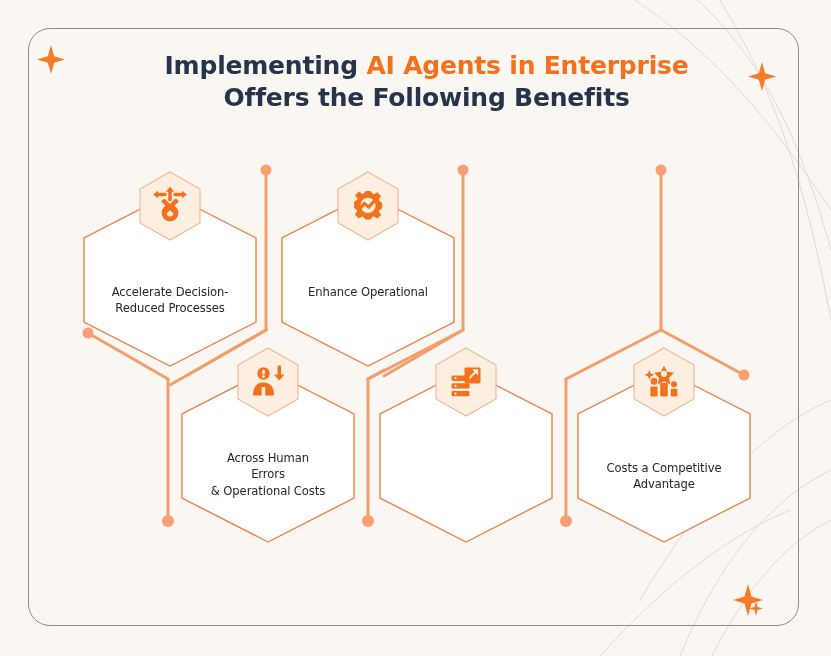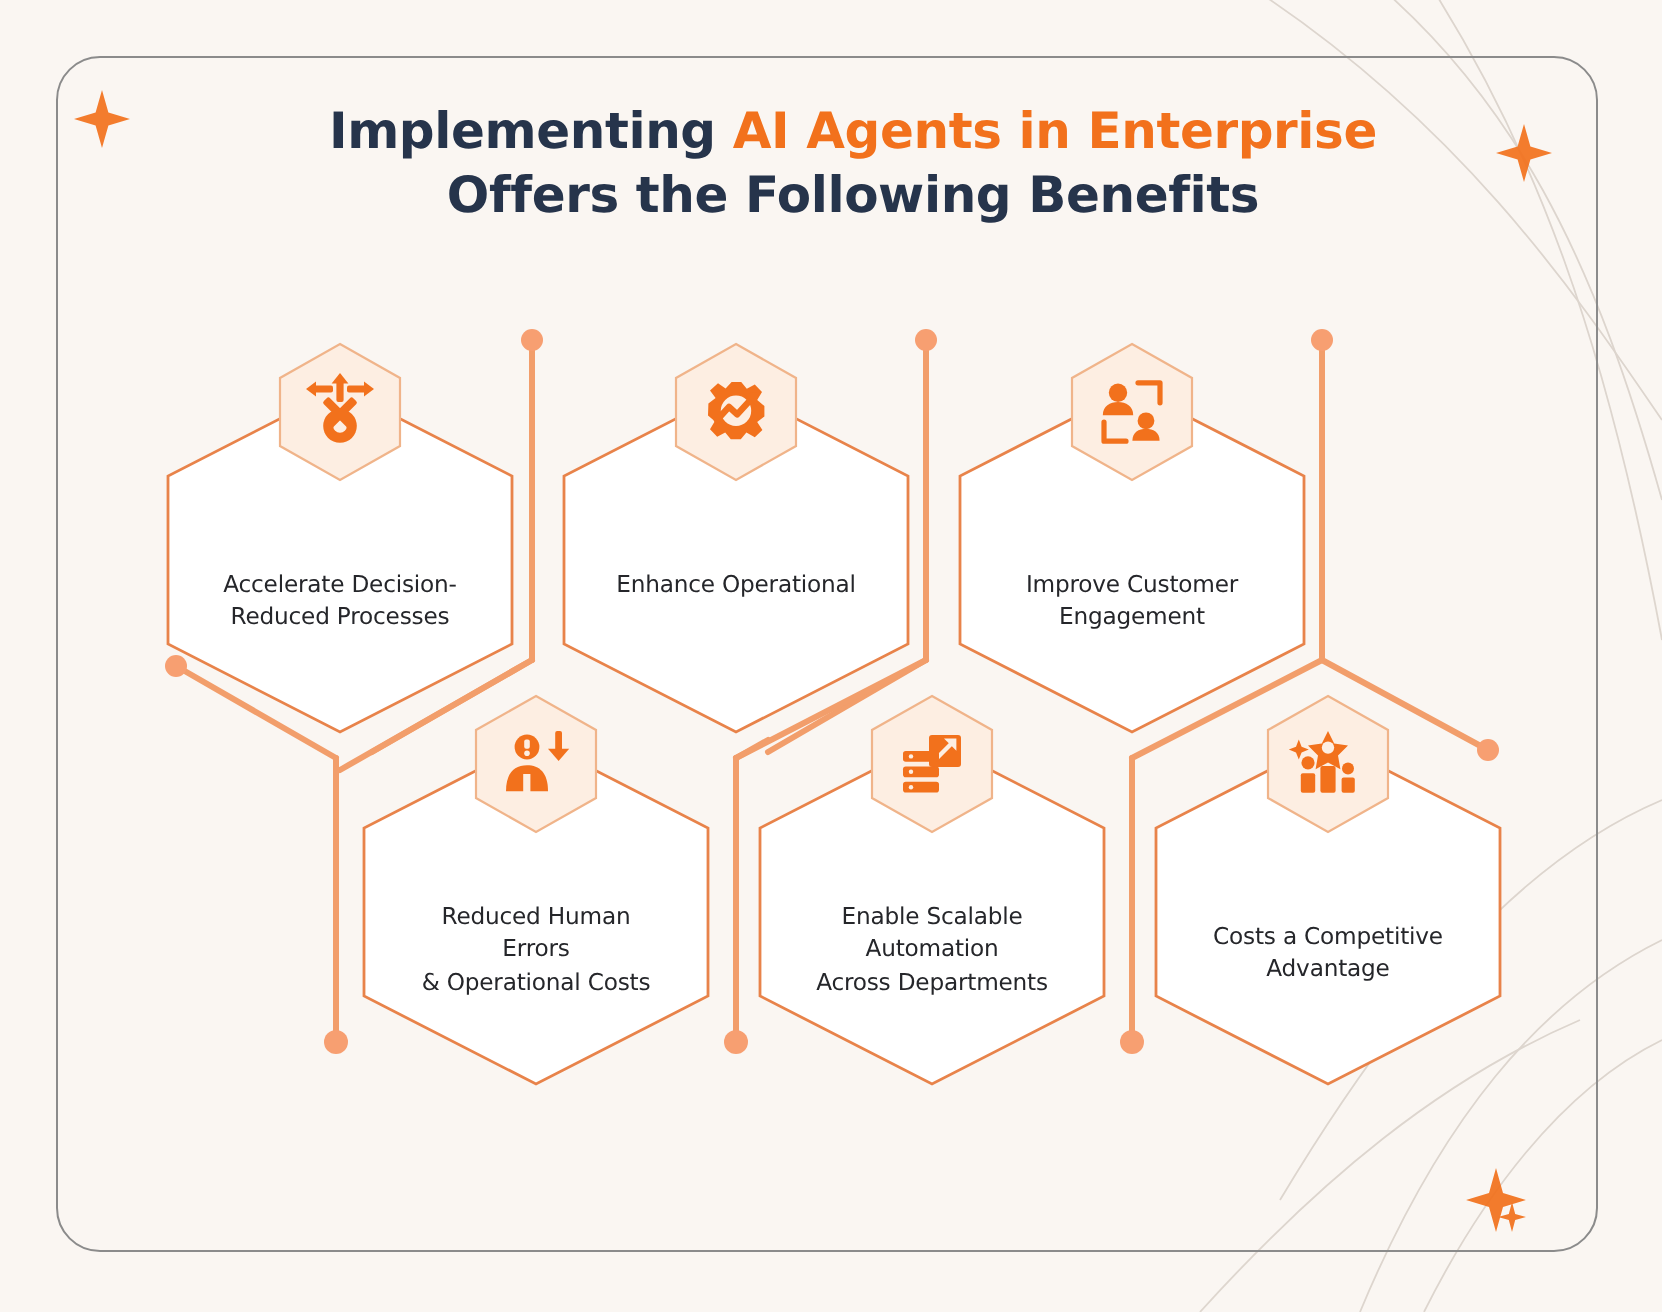--- a/index.html
+++ b/index.html
@@ -149,59 +149,39 @@
         <circle cx="0" cy="-0.6" r="7.6" fill="#fdeee2"></circle>
         <path d="M -9.5 4 L -3.5 -2.6 L 0.6 1.2 L 8.5 -7.4" stroke="#f2711c" stroke-width="3.2" fill="none" stroke-linecap="round" stroke-linejoin="round"></path>
         <polygon points="10.5,-9.6 10.5,-2.6 3.9,-9.4"></polygon>
       </g>
     </svg>
     <div class="label">
       <span>Enhance Operational</span>
     </div>
   </div>
 
-  <div class="hexcell" style="left:478px;top:170px;">
-    <svg class="body" viewBox="0 0 176 176">
-      <polygon points="88,2 174,46 174,130 88,174 2,130 2,46" fill="#ffffff" stroke="#e8834a" stroke-width="1.4"></polygon>
-    </svg>
-    <svg class="badge" viewBox="0 0 64 72">
-      <polygon points="32,2 62,19 62,53 32,70 2,53 2,19" fill="#fdeee2" stroke="#f0b48a" stroke-width="1.1"></polygon>
-      <g fill="#f2711c" transform="translate(32,36)">
-        <circle cx="-7" cy="-9.6" r="4.6"></circle>
-        <path d="M -14.6 1.6 C -14.6 -3 -11 -5 -7 -5 C -3 -5 0.6 -3 0.6 1.6 Z"></path>
-        <circle cx="7" cy="4.4" r="4.2"></circle>
-        <path d="M 0.2 14.4 C 0.2 10.2 3.4 8.4 7 8.4 C 10.6 8.4 13.8 10.2 13.8 14.4 Z"></path>
-        <path d="M 3 -14.6 L 14 -14.6 L 14 -4.6" stroke="#f2711c" stroke-width="2.6" fill="none" stroke-linecap="round" stroke-linejoin="round"></path>
-        <path d="M -3 14.6 L -14 14.6 L -14 5" stroke="#f2711c" stroke-width="2.6" fill="none" stroke-linecap="round" stroke-linejoin="round"></path>
-      </g>
-    </svg>
-    <div class="label">
-      <span>Improve Customer</span>
-      <span>Engagement</span>
-    </div>
-  </div>
 
   <div class="hexcell" style="left:180px;top:346px;">
     <svg class="body" viewBox="0 0 176 176">
       <polygon points="88,2 174,46 174,130 88,174 2,130 2,46" fill="#ffffff" stroke="#e8834a" stroke-width="1.4"></polygon>
     </svg>
     <svg class="badge" viewBox="0 0 64 72">
       <polygon points="32,2 62,19 62,53 32,70 2,53 2,19" fill="#fdeee2" stroke="#f0b48a" stroke-width="1.1"></polygon>
       <g fill="#f2711c" transform="translate(30,36)">
         <circle cx="-2.5" cy="-8.5" r="6.2"></circle>
         <rect x="-3.9" y="-12.2" width="2.8" height="4.6" rx="1" fill="#fdeee2"></rect>
         <circle cx="-2.5" cy="-5.4" r="1.4" fill="#fdeee2"></circle>
         <path d="M -13 13.6 C -13 4.4 -8.8 0.6 -2.5 0.6 C 3.8 0.6 8 4.4 8 13.6 Z"></path>
         <rect x="-4.4" y="5" width="3.6" height="9" fill="#fdeee2"></rect>
         <rect x="11.6" y="-16.5" width="3.4" height="11.5" rx="1"></rect>
         <polygon points="13.3,-1.5 18.6,-7.6 8,-7.6"></polygon>
       </g>
     </svg>
     <div class="label" style="top:80px;">
-      <span>Reduced Human</span>
+      <span>Across Human</span>
       <span>Errors</span>
       <span>&amp; Operational Costs</span>
     </div>
   </div>
 
   <div class="hexcell" style="left:378px;top:346px;">
     <svg class="body" viewBox="0 0 176 176">
       <polygon points="88,2 174,46 174,130 88,174 2,130 2,46" fill="#ffffff" stroke="#e8834a" stroke-width="1.4"></polygon>
     </svg>
     <svg class="badge" viewBox="0 0 64 72">
@@ -211,25 +191,20 @@
         <path d="M 2.5 -3 L 10.5 -11" stroke="#fdeee2" stroke-width="2.2" stroke-linecap="round"></path>
         <polygon points="12.2,-12.8 12.2,-6.6 6,-12.8" fill="#fdeee2"></polygon>
         <rect x="-14.5" y="-6.5" width="18" height="5.4" rx="1.4"></rect>
         <rect x="-14.5" y="1.2" width="18" height="5.4" rx="1.4"></rect>
         <rect x="-14.5" y="8.9" width="18" height="5.4" rx="1.4"></rect>
         <circle cx="-10.5" cy="-3.8" r="1.1" fill="#fdeee2"></circle>
         <circle cx="-10.5" cy="3.9" r="1.1" fill="#fdeee2"></circle>
         <circle cx="-10.5" cy="11.6" r="1.1" fill="#fdeee2"></circle>
       </g>
     </svg>
-    <div class="label" style="top:80px;">
-      <span>Enable Scalable</span>
-      <span>Automation</span>
-      <span>Across Departments</span>
-    </div>
   </div>
 
   <div class="hexcell" style="left:576px;top:346px;">
     <svg class="body" viewBox="0 0 176 176">
       <polygon points="88,2 174,46 174,130 88,174 2,130 2,46" fill="#ffffff" stroke="#e8834a" stroke-width="1.4"></polygon>
     </svg>
     <svg class="badge" viewBox="0 0 64 72">
       <polygon points="32,2 62,19 62,53 32,70 2,53 2,19" fill="#fdeee2" stroke="#f0b48a" stroke-width="1.1"></polygon>
       <g fill="#f2711c" transform="translate(32,36)">
         <polygon points="0,-16.5 3.1,-10.2 10,-9.2 5,-4.3 6.2,2.6 0,-0.7 -6.2,2.6 -5,-4.3 -10,-9.2 -3.1,-10.2"></polygon>

